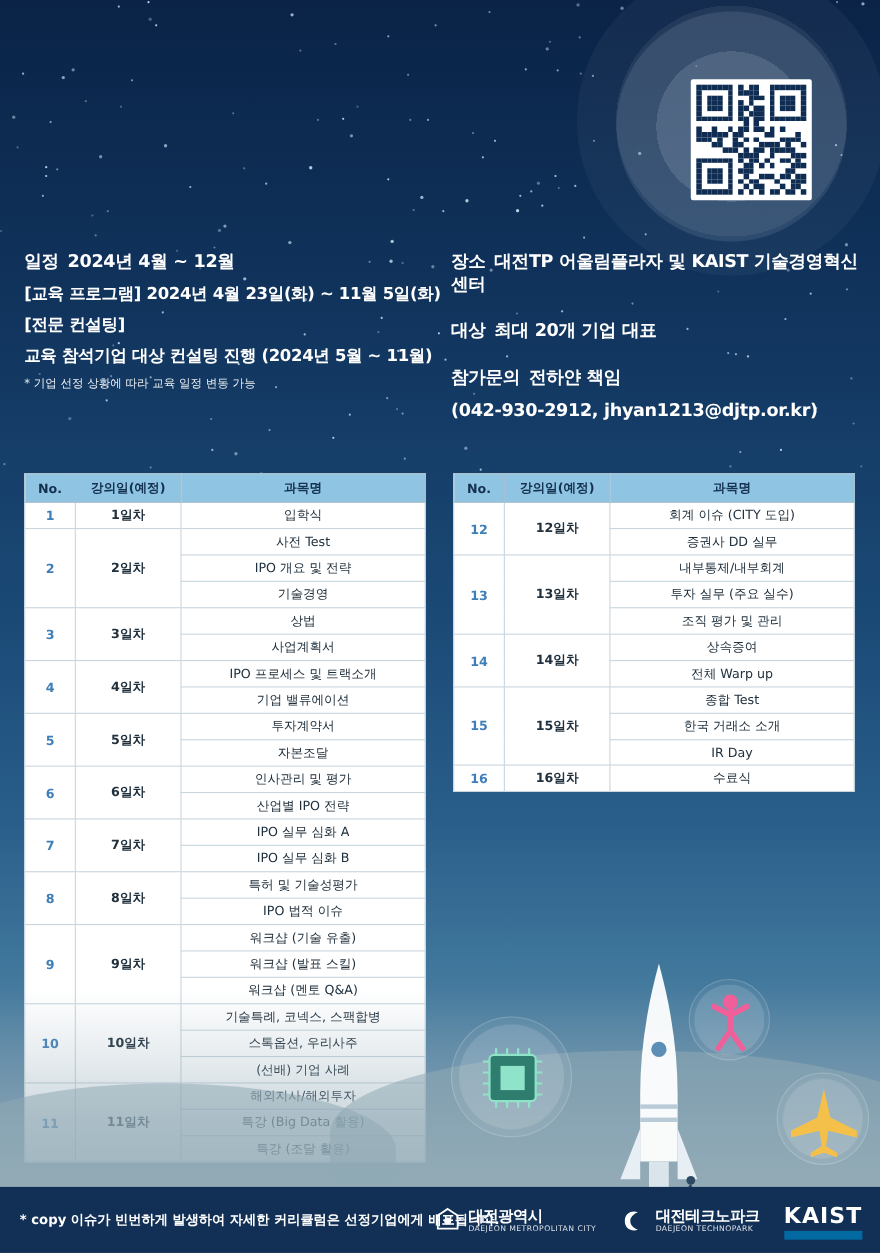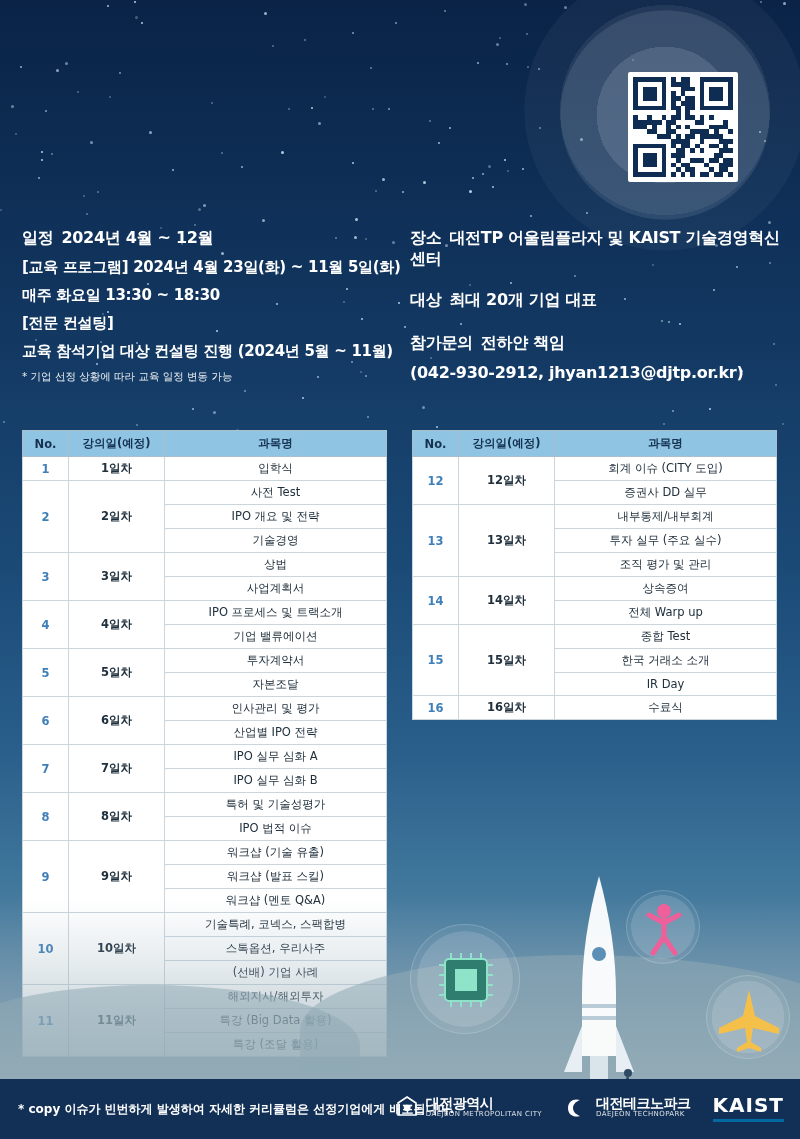--- a/index.html
+++ b/index.html
@@ -108,21 +108,21 @@
     position:absolute; left:0; bottom:0; width:800px; height:60px;
     background:#123055; color:#fff;
   }
   .footer .note { position:absolute; left:18px; top:22px; font-size:12px; font-weight:700; }
   .footer .logos { position:absolute; right:16px; top:14px; display:flex; align-items:center; gap:22px; }
   .logo { display:flex; align-items:center; gap:6px; color:#fff; }
   .logo .mark { width:26px; height:26px; }
   .logo .txt { line-height:1.05; }
   .logo .txt .k { font-size:14px; font-weight:800; letter-spacing:-0.5px;}
   .logo .txt .e { font-size:7px; letter-spacing:.4px; opacity:.85;}
-  .kaist { font-size:20px; font-weight:800; letter-spacing:1px; border-bottom:3px solid #0369a1; padding-bottom:2px;}
+  .kaist { font-size:20px; font-weight:800; letter-spacing:1px; border-bottom:8px solid #0369a1; padding-bottom:2px;}
 </style>
 </head>
 <body>
 
 <div class="poster">
 
   <div class="stars" id="stars">
       <i style="left: 392.332px; top: 241.14px; width: 3px; height: 3px; opacity: 0.45;"></i>
       <i style="left: 354.568px; top: 217.745px; width: 3px; height: 3px; opacity: 0.83;"></i>
       <i style="left: 471.536px; top: 176.654px; width: 2px; height: 2px; opacity: 0.77;"></i>
@@ -726,23 +726,20 @@
   <div class="info">
     <div class="col-left">
       <div class="ln big">
         <span>일정</span><span class="gap"></span><span>2024년 4월 ~ 12월</span>
       </div>
       <div class="ln">
         <span>[교육 프로그램]</span>
         <span>2024년 4월 23일(화) ~ 11월 5일(화)</span>
       </div>
       <div class="ln">
-        <span>매주 화요일 13:30 ~ 18:30</span>
-      </div>
-      <div class="ln">
         <span>[전문 컨설팅]</span>
       </div>
       <div class="ln">
         <span>교육 참석기업 대상 컨설팅 진행 (2024년 5월 ~ 11월)</span>
       </div>
       <div class="tiny">* 기업 선정 상황에 따라 교육 일정 변동 가능</div>
     </div>
 
     <div class="col-right">
       <div class="ln big">

